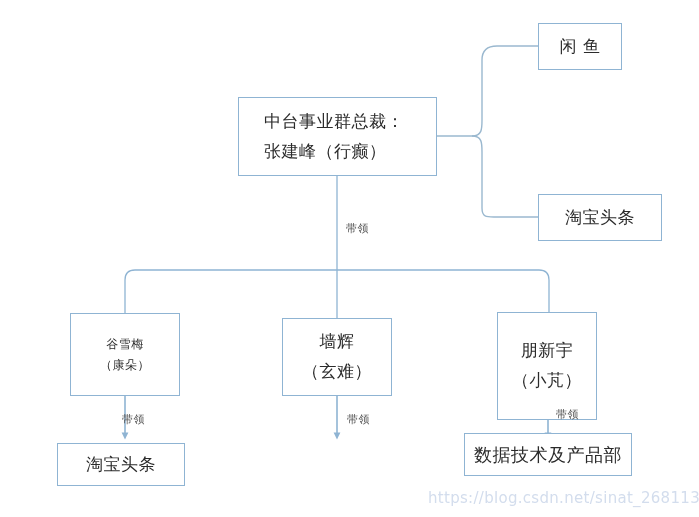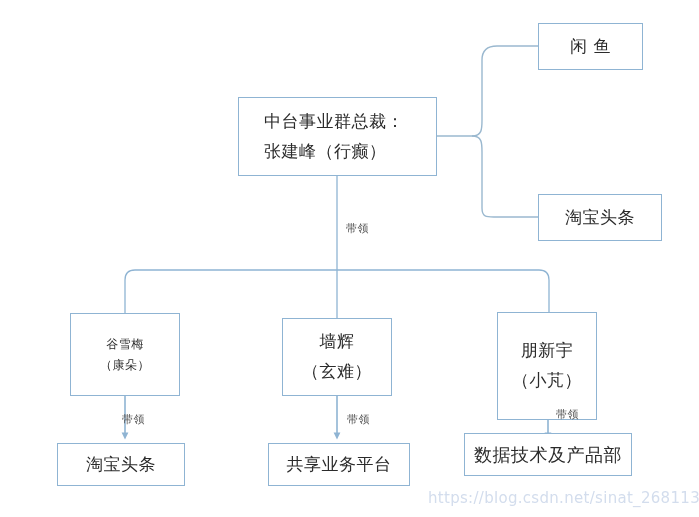--- a/index.html
+++ b/index.html
@@ -24,21 +24,21 @@
     color:#2b2b2b;
     letter-spacing:0.5px;
     line-height:1.75;
     z-index:3;
   }
   .node .ln{display:block;white-space:nowrap;}
 
   
   #node-president{left:238px;top:97px;width:199px;height:79px;font-size:17px;align-items:flex-start;padding-left:25px;}
   #node-president .ln{text-align:left;}
-  #node-xianyu{left:538px;top:23px;width:105px;height:47px;font-size:17px;}
+  #node-xianyu{left:538px;top:23px;width:84px;height:47px;font-size:17px;}
   #node-taobao-toutiao{left:538px;top:194px;width:124px;height:47px;font-size:17px;}
 
   #node-gu{left:70px;top:313px;width:110px;height:83px;font-size:12px;}
   #node-qiang{left:282px;top:318px;width:110px;height:78px;font-size:17px;text-align:right;}
   #node-peng{left:497px;top:312px;width:100px;height:108px;font-size:17px;}
 
   #node-search-dept{left:57px;top:443px;width:128px;height:43px;font-size:17px;}
   #node-shared-platform{left:268px;top:443px;width:142px;height:43px;font-size:17px;}
   #node-data-dept{left:464px;top:433px;width:168px;height:43px;font-size:18px;}
 
@@ -129,23 +129,20 @@
 
   <div class="node" id="node-peng">
     <span class="ln">朋新宇</span>
     <span class="ln">（小芃）</span>
   </div>
 
   <div class="node" id="node-search-dept">
     <span class="ln">淘宝头条</span>
   </div>
 
-  <div class="node" id="node-shared-platform">
-    <span class="ln">共享业务平台</span>
-  </div>
 
   <div class="node" id="node-data-dept">
     <span class="ln">数据技术及产品部</span>
   </div>
 
   <div class="edge-label" id="label-lead-main">带领</div>
   <div class="edge-label" id="label-lead-left">带领</div>
   <div class="edge-label" id="label-lead-mid">带领</div>
   <div class="edge-label" id="label-lead-right">带领</div>
 

